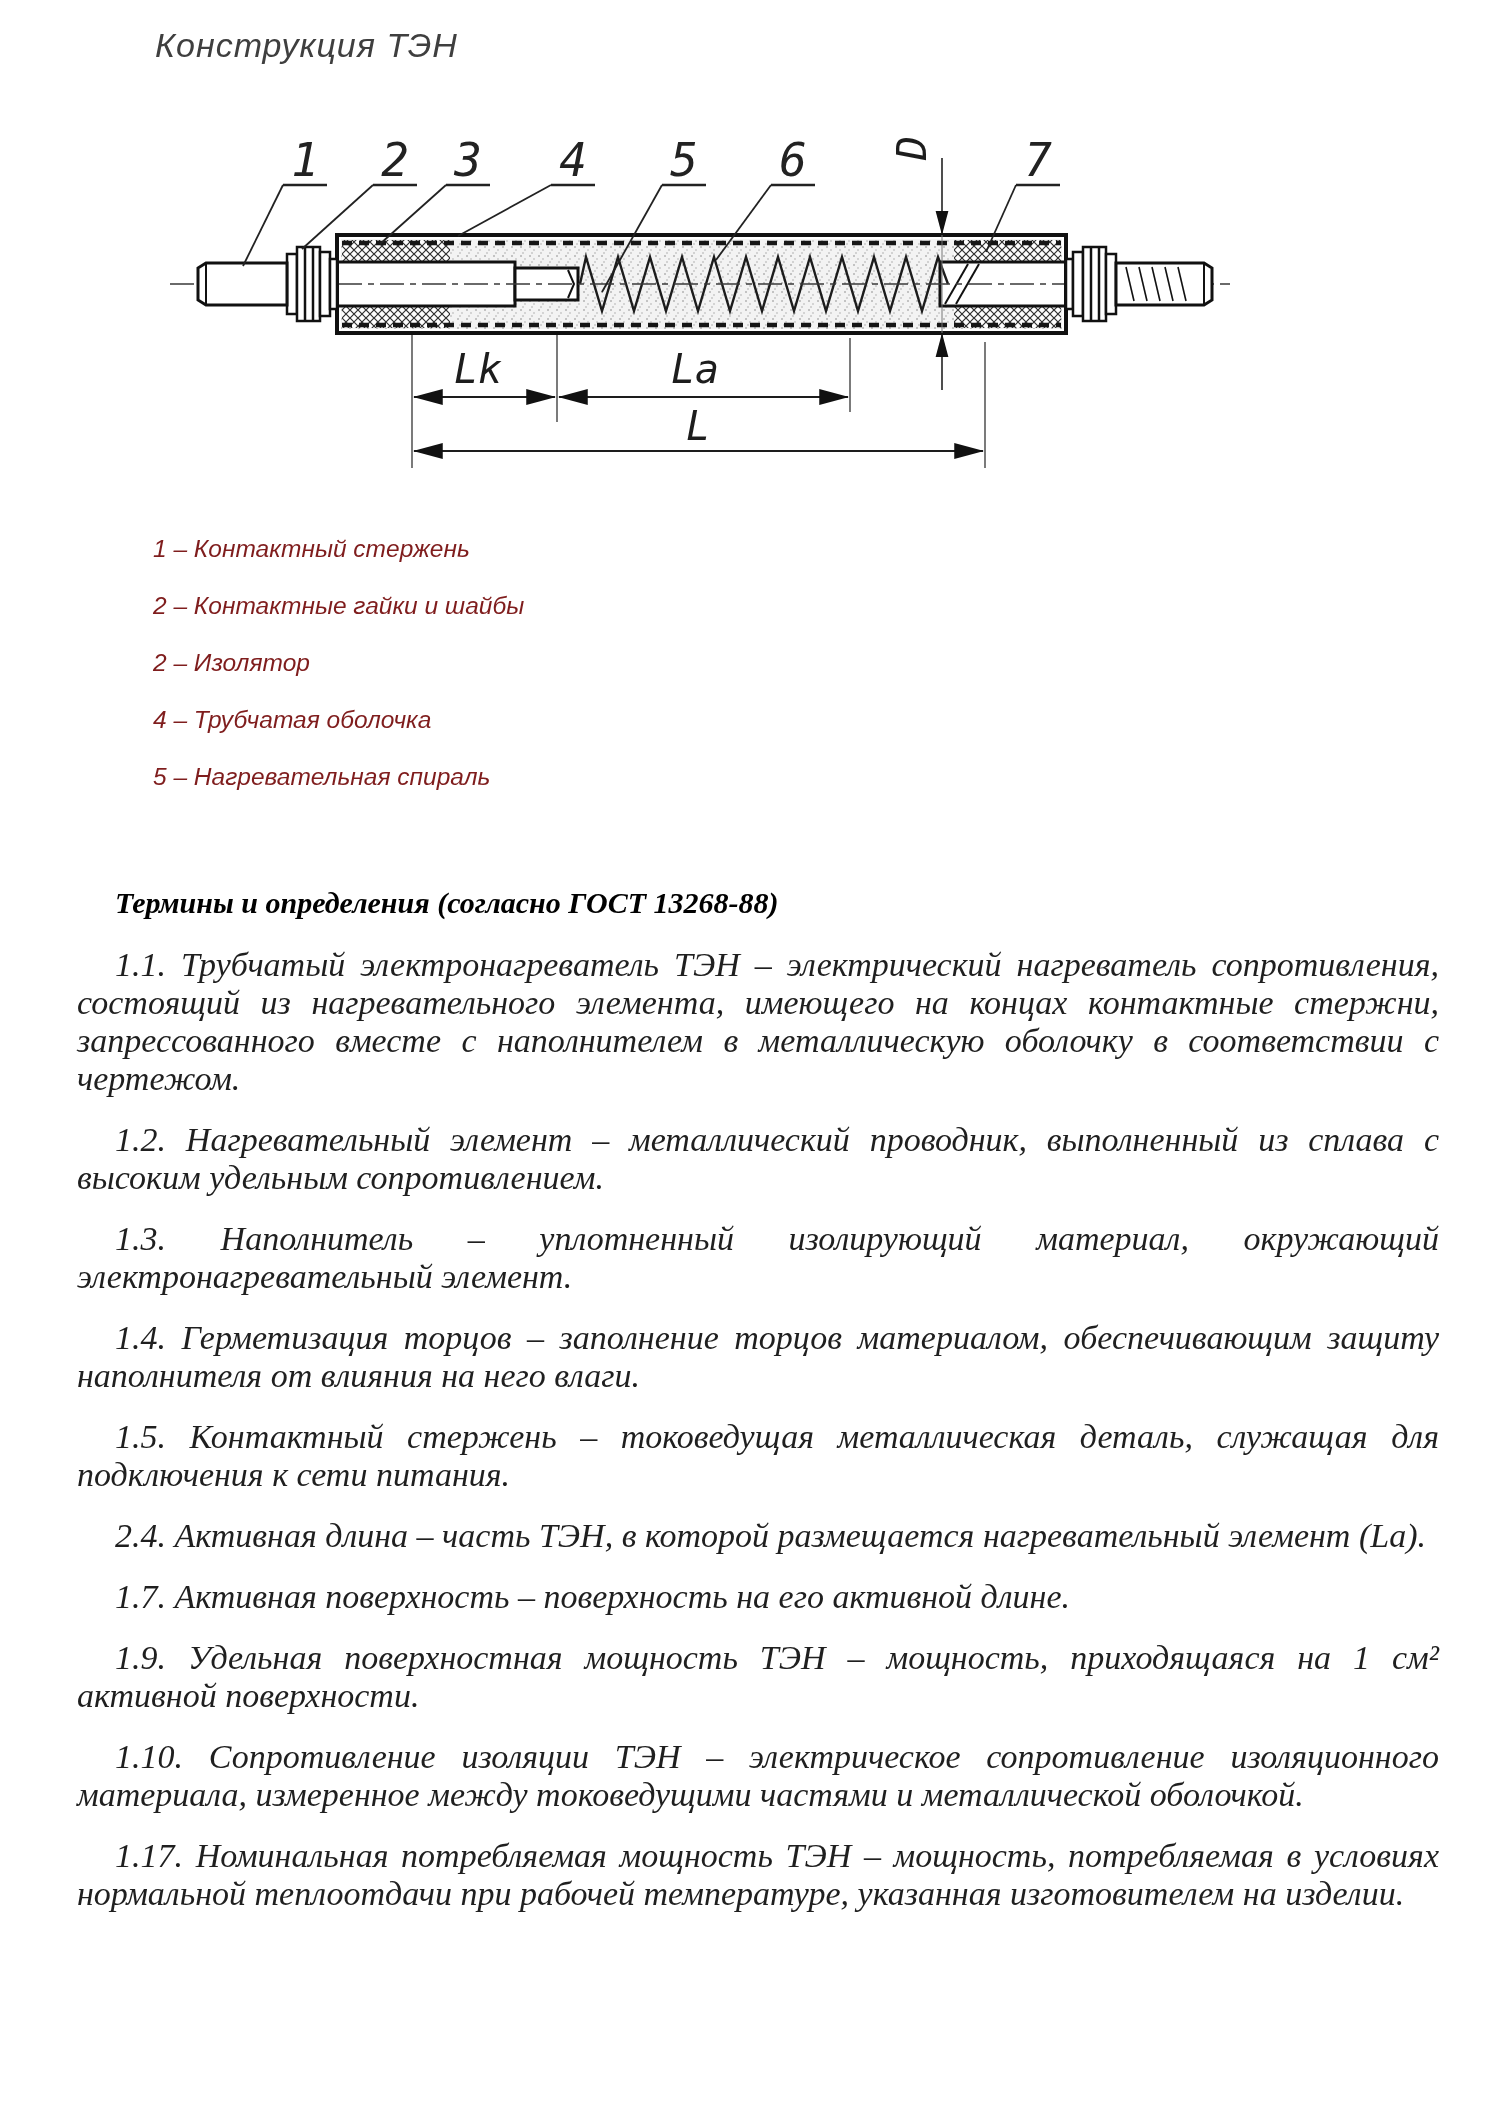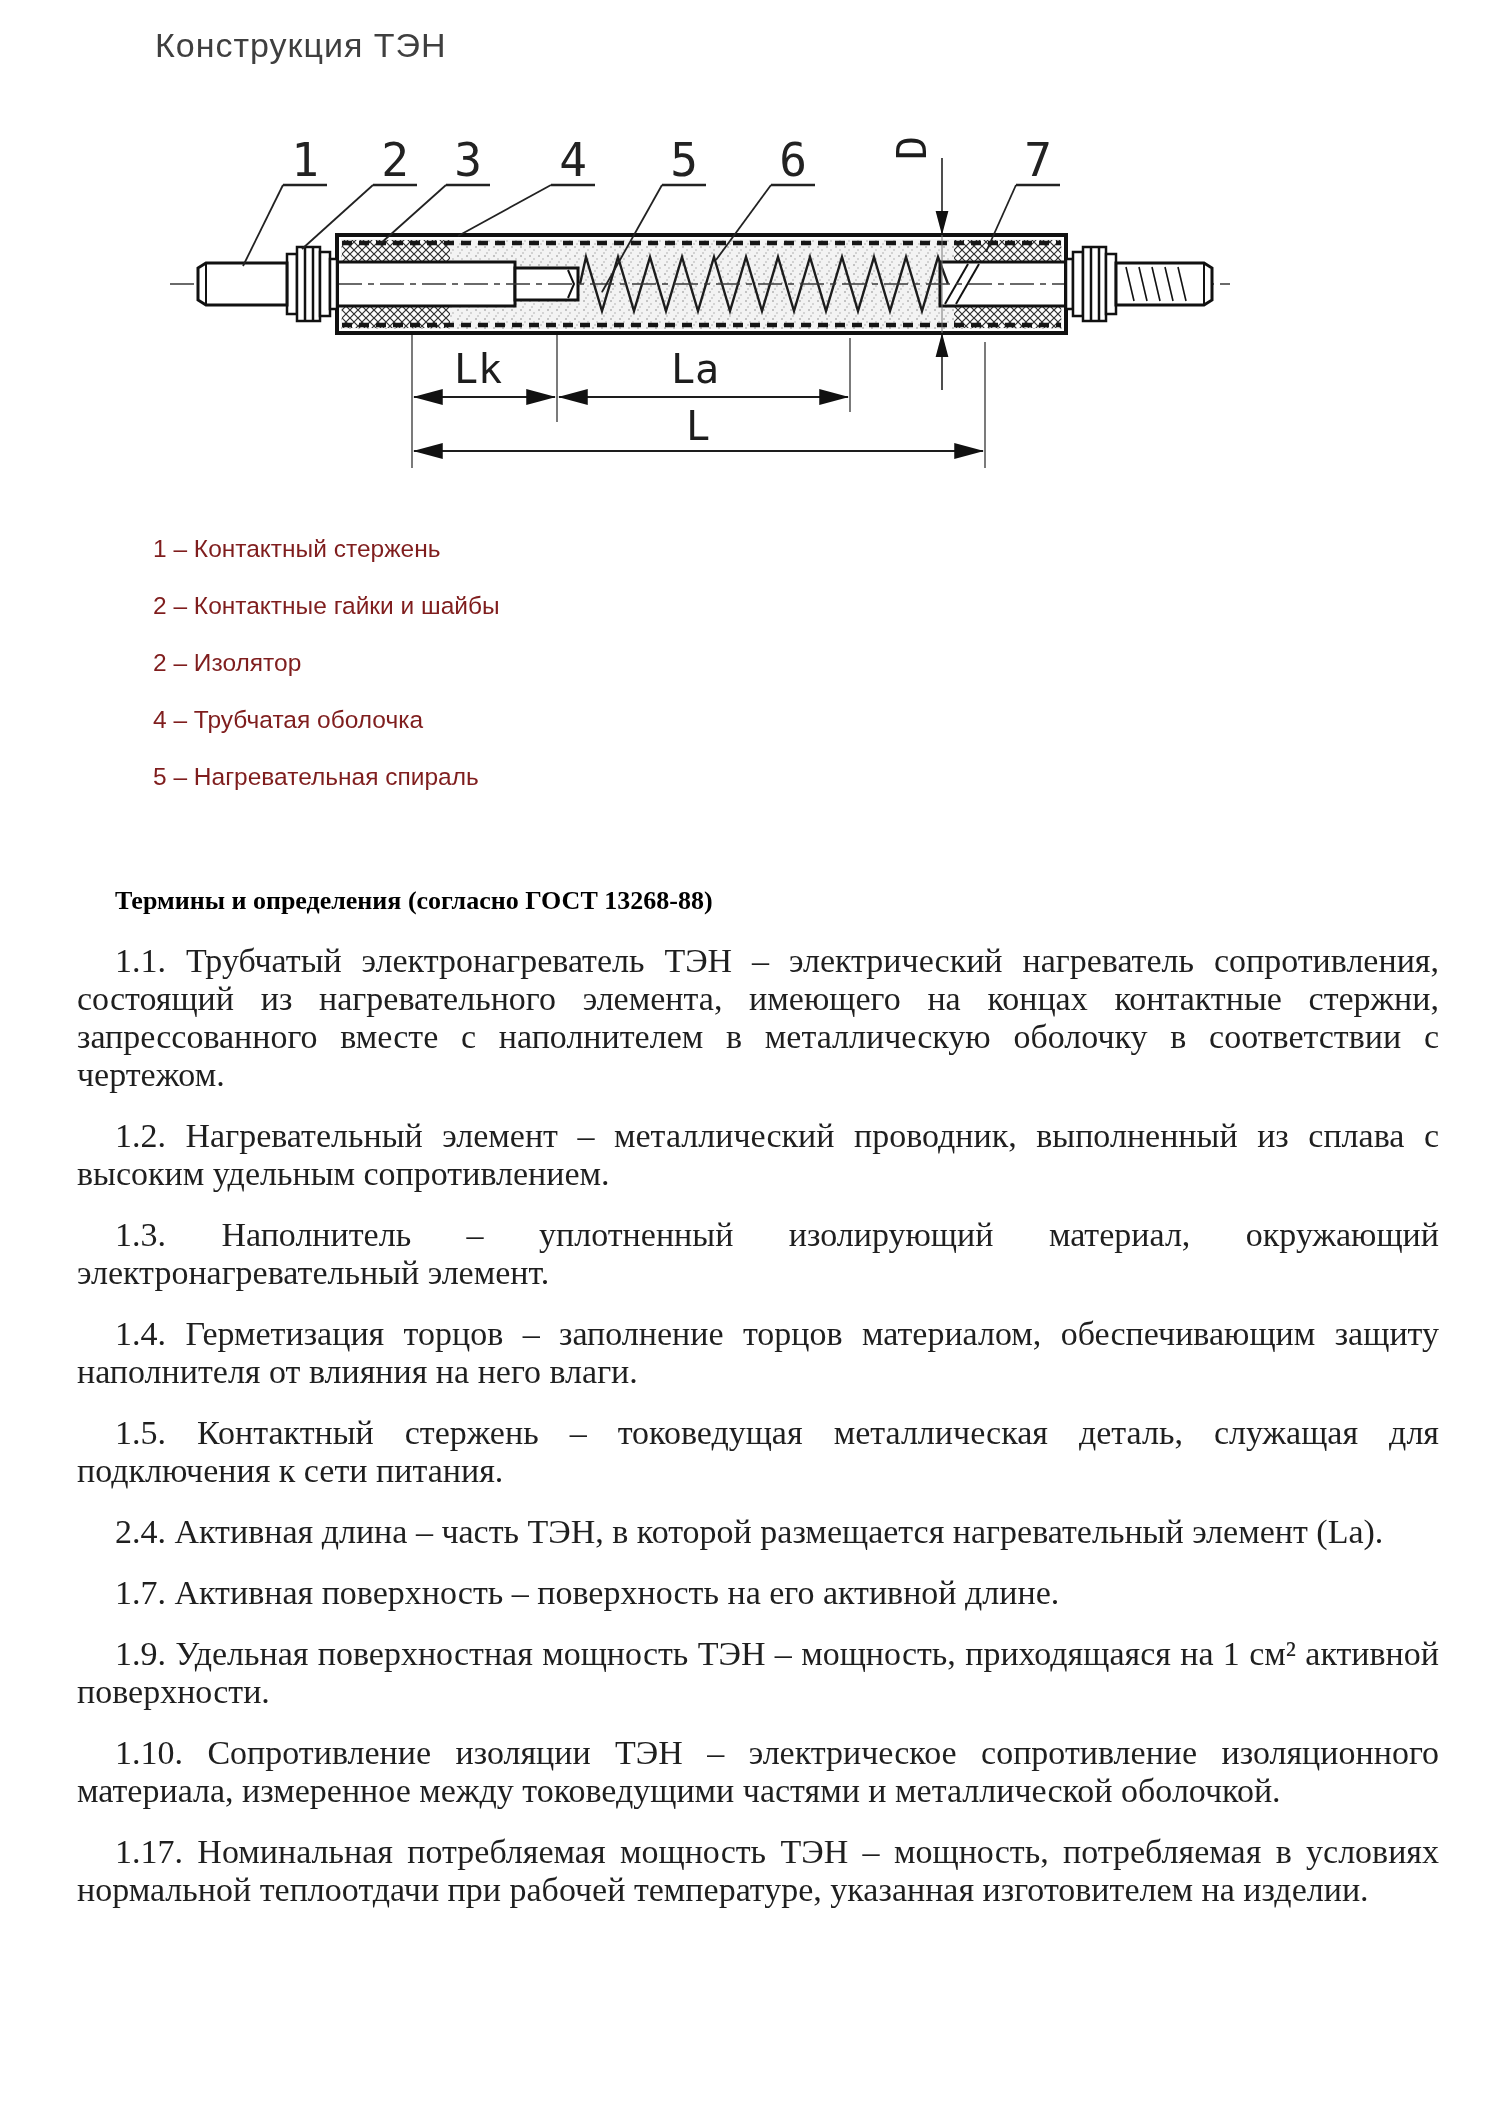--- a/index.html
+++ b/index.html
@@ -2,20 +2,21 @@
 <html><head>
 <meta charset="utf-8">
 <style>
   html,body{margin:0;padding:0;background:#fff;}
   .page{
     position:relative;
     width:1493px;height:2112px;
     background:#ffffff;
     font-family:"Liberation Sans",sans-serif;
     overflow:hidden;
+    font-style:italic;
   }
   .doc-title{
     position:absolute;left:155px;top:26px;
     font-size:34px;color:#3f3f3f;letter-spacing:1px;
     font-family:"Liberation Sans",sans-serif;
   }
   .drawing{
     position:absolute;left:150px;top:110px;width:1120px;height:390px;
   }
   .legend-col{
@@ -23,21 +24,21 @@
     font-size:24.5px;color:#7f1d1d;line-height:57px;white-space:nowrap;
     font-family:"Liberation Sans",sans-serif;
   }
   .legend-col.left{left:153px;}
   .legend-col.right{left:863px;}
   .terms{
     position:absolute;left:77px;top:886px;width:1362px;
     font-family:"Liberation Serif",serif;color:#1f1f1f;
   }
   .terms h2{
-    font-size:26px;font-weight:bold;color:#000;
+    font-size:30px;font-weight:bold;color:#000;
     margin:0 0 26px 38px;font-family:"Liberation Serif",serif;
   }
   .terms p{
     font-size:34px;line-height:38px;margin:0 0 23px 0;
     text-indent:38px;text-align:justify;
   }
   .terms p:last-child{margin-bottom:8px;}
   svg text.callout{
     font-family:"DejaVu Sans Mono",monospace;font-size:46px;fill:#222;
   }

